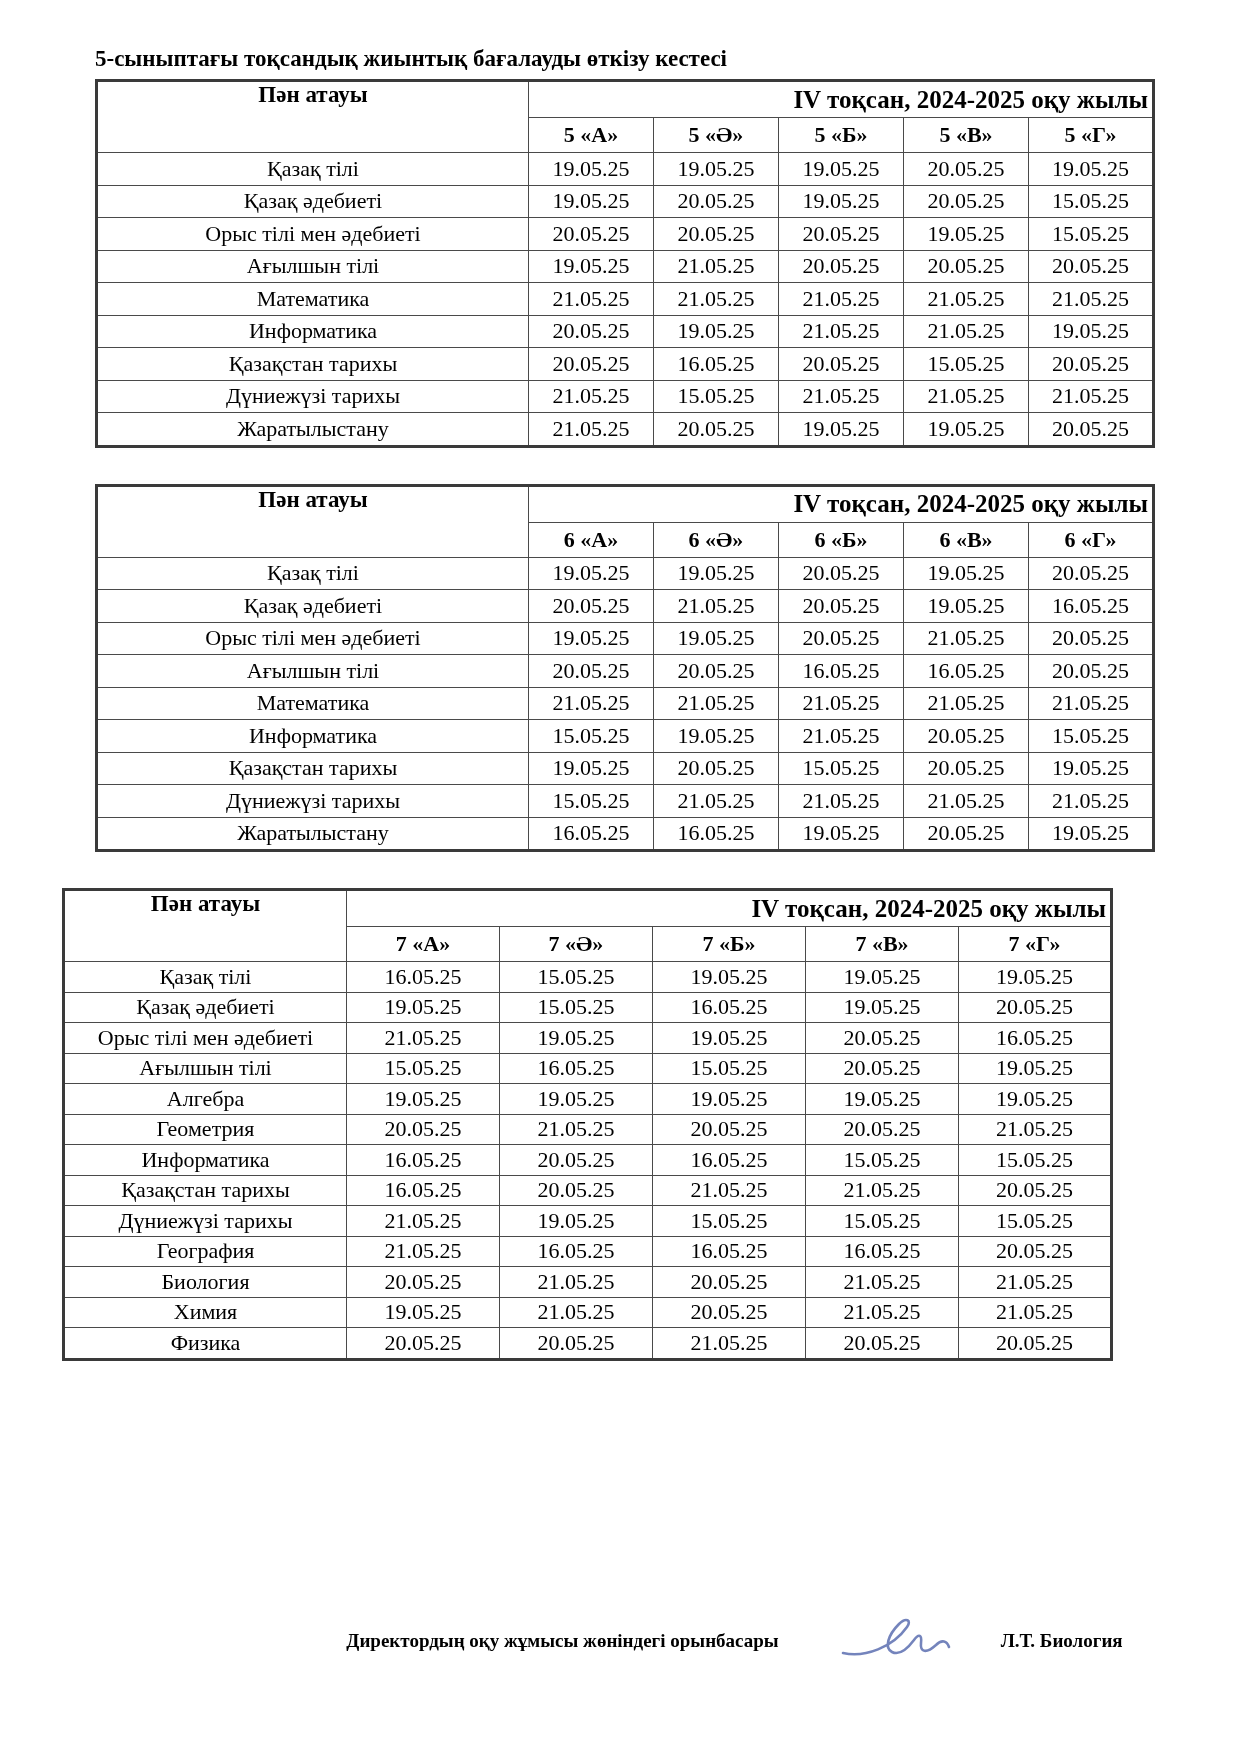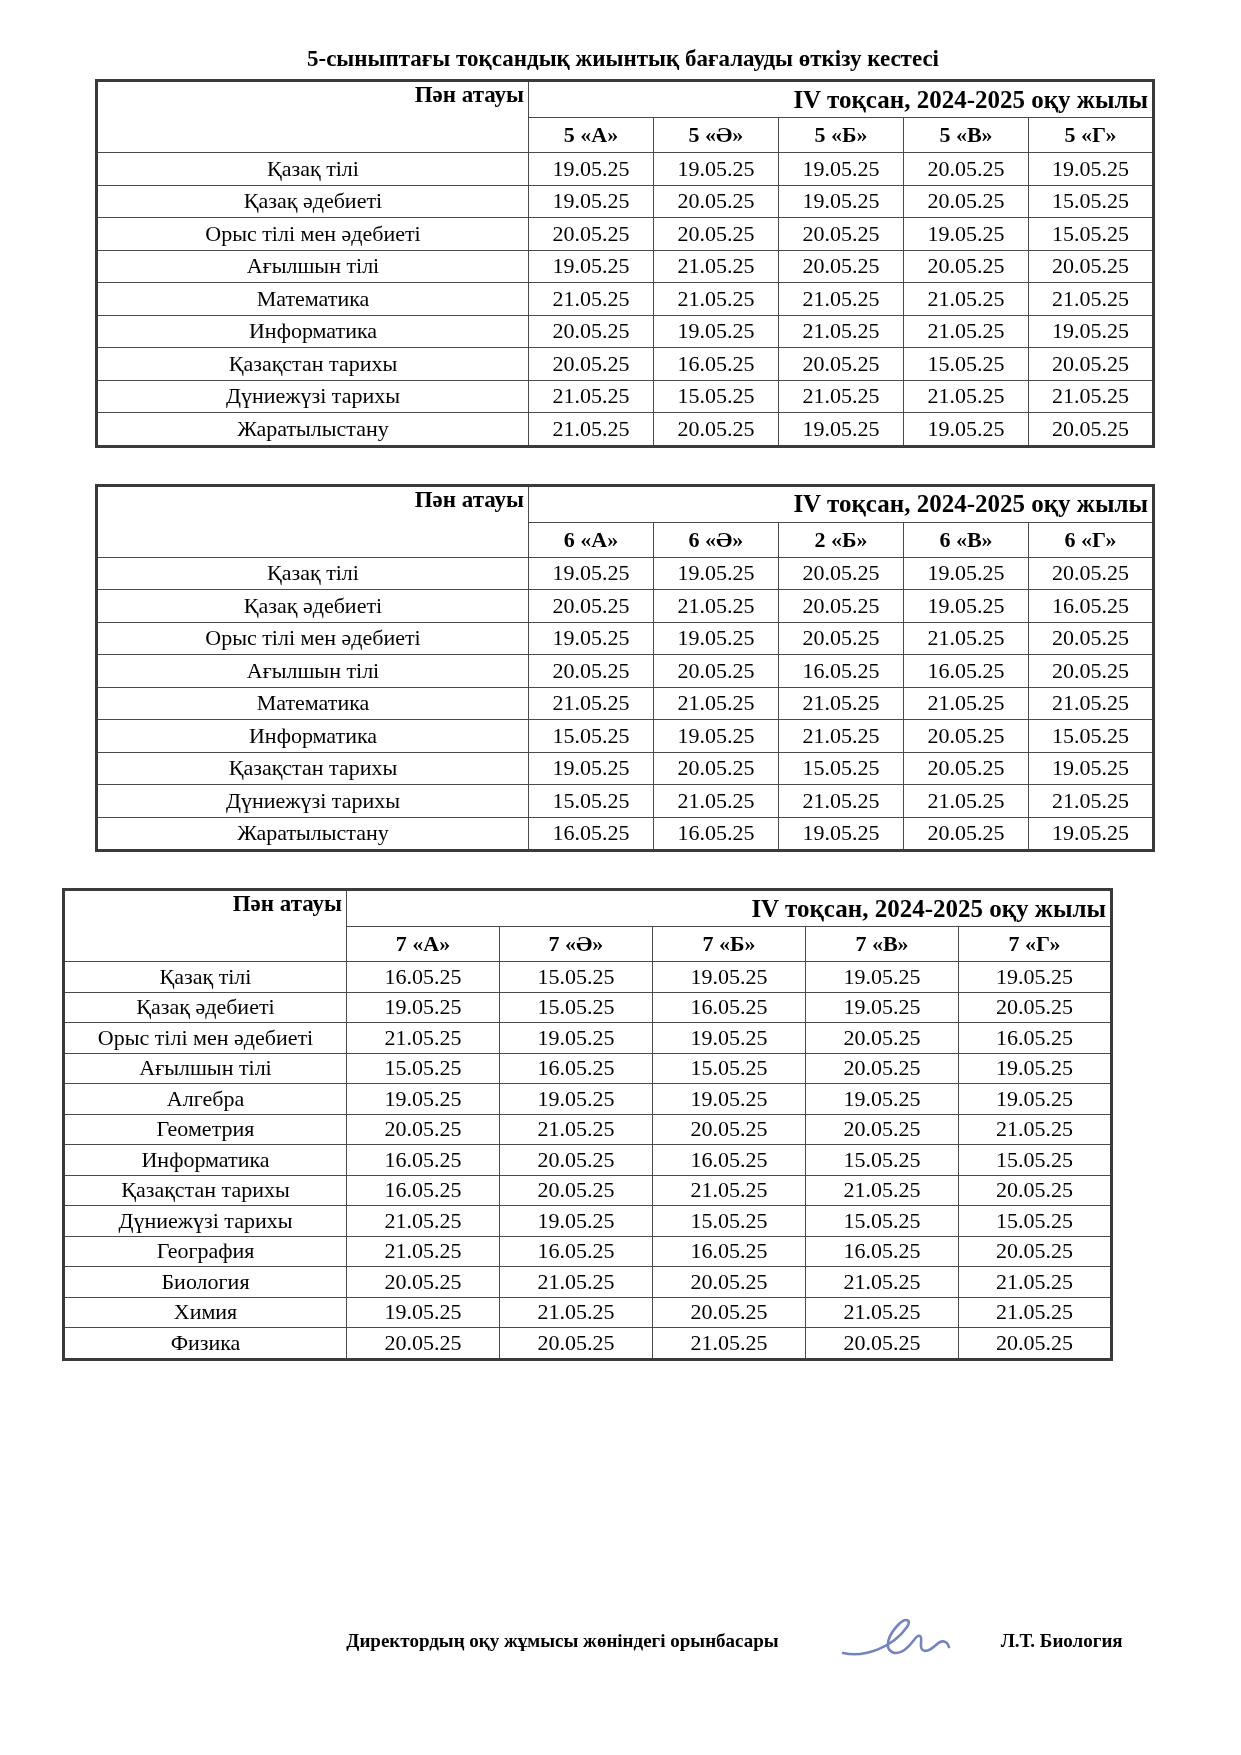--- a/index.html
+++ b/index.html
@@ -16,21 +16,20 @@
     overflow: hidden;
     box-sizing: border-box;
     padding-top: 46px;
   }
   .table-section { margin-top: 36px; }
   .table-section.first { margin-top: 0; }
 
   .table-title {
     font-size: 23px;
     font-weight: bold;
-    text-align: center;
     margin: 0 0 7px 0;
   }
   .t1 .table-title, .t2 .table-title { width: 1056px; margin-left: 95px; }
   .t3 .table-title { width: 1048px; margin-left: 62px; }
 
   table.doc-table {
     border-collapse: collapse;
     table-layout: fixed;
     border: 3px solid #3a3a3a;
   }
@@ -40,21 +39,21 @@
   table.doc-table th, table.doc-table td {
     border: 1.5px solid #4a4a4a;
     padding: 0 4px;
     overflow: hidden;
     white-space: nowrap;
   }
 
   th.subject-col {
     font-size: 23px;
     font-weight: bold;
-    text-align: right;
+    text-align: center;
     vertical-align: top;
     padding-top: 3px;
   }
   th.term-col {
     font-size: 25px;
     font-weight: bold;
     text-align: right;
     height: 35px;
     margin-left: 8px;
   }
@@ -220,21 +219,21 @@
         <col class="c-date">
     </colgroup>
     <thead>
       <tr>
         <th class="subject-col" rowspan="2">Пән атауы</th>
         <th class="term-col" colspan="5">IV тоқсан, 2024-2025 оқу жылы</th>
       </tr>
       <tr class="class-row">
         <th>6 «А»</th>
         <th>6 «Ә»</th>
-        <th>2 «Б»</th>
+        <th>6 «Б»</th>
         <th>6 «В»</th>
         <th>6 «Г»</th>
       </tr>
     </thead>
     <tbody>
         <tr>
           <td class="subject-cell">Қазақ тілі</td>
           <td class="date-cell">19.05.25</td>
           <td class="date-cell">19.05.25</td>
           <td class="date-cell">20.05.25</td>

